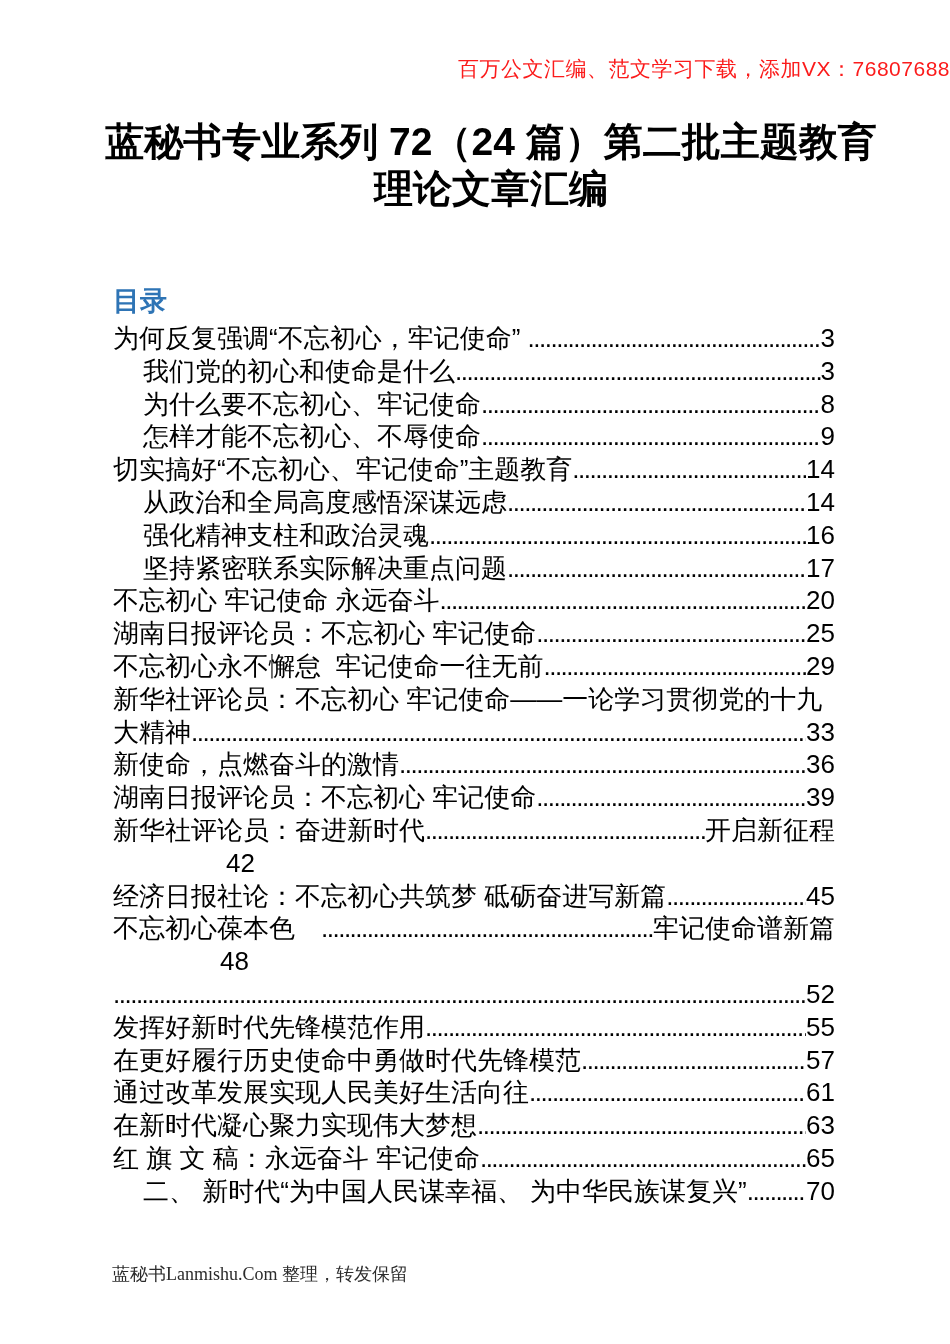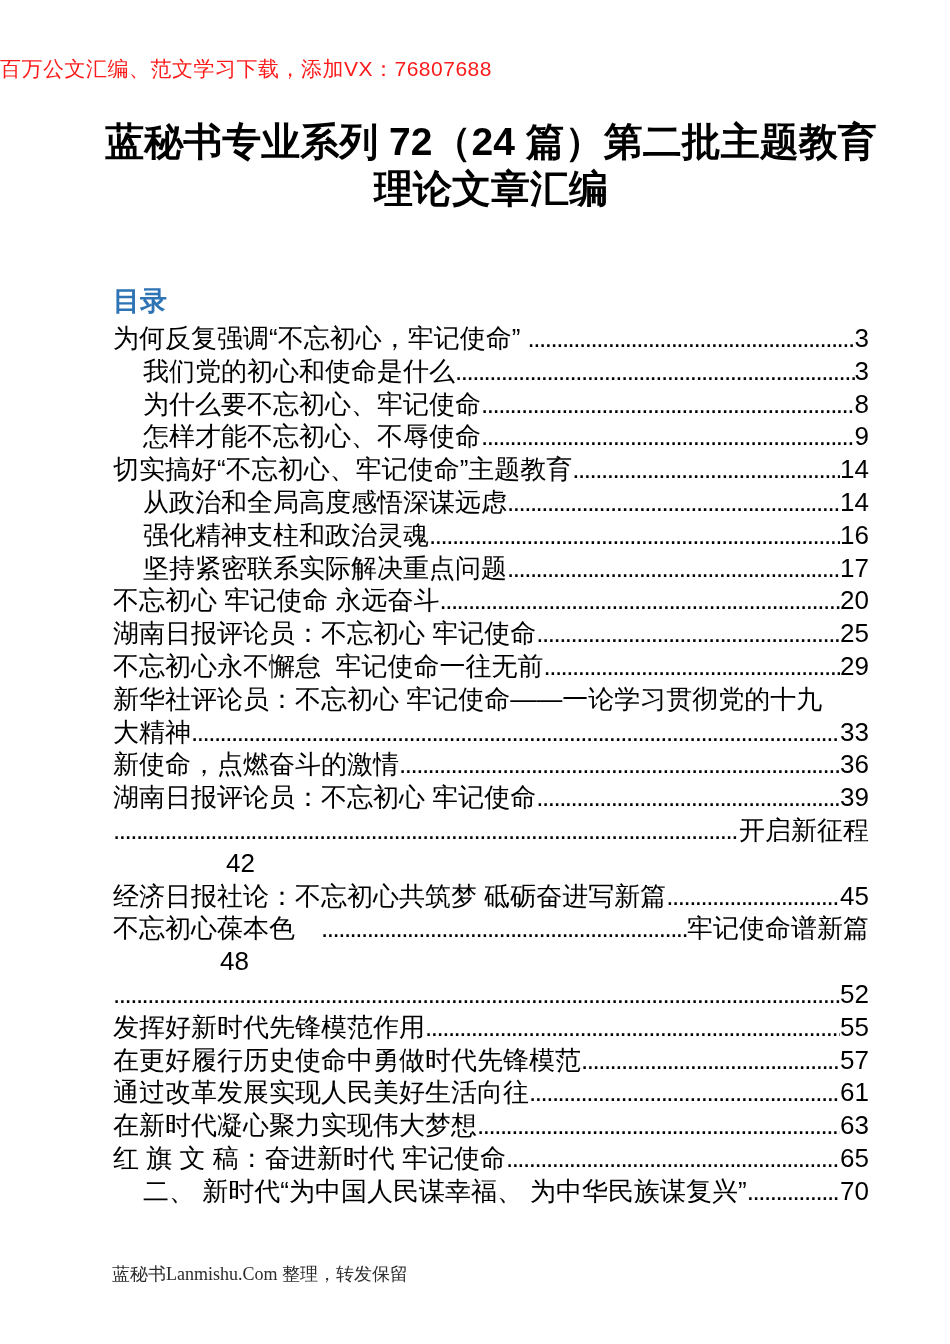--- a/index.html
+++ b/index.html
@@ -7,38 +7,38 @@
     width: 950px; height: 1344px;
     background: #ffffff;
     font-family: "Liberation Sans", sans-serif;
     color: #000000;
     overflow: hidden;
   }
   .page { position: relative; width: 950px; height: 1344px; background: #fff; }
 
   .promo-notice {
     padding-top: 57px;
-    text-align: left;
+    text-align: right;
     font-size: 21px;
     line-height: 23px;
     color: #fb1b1b;
     letter-spacing: 0.5px;
   }
 
   .doc-title {
     margin-top: 38px;
     text-align: center;
     font-size: 39px;
     line-height: 47px;
     font-weight: 700;
     color: #000;
     padding-left: 32px;
   }
 
-  .toc-section { padding: 0 81px 0 113px; }
+  .toc-section { padding: 0 115px 0 113px; }
 
   .toc-heading {
     margin-top: 74px;
     font-size: 27px;
     line-height: 31px;
     font-weight: 700;
     color: #2e74b5;
   }
 
   .toc-list {
@@ -151,20 +151,21 @@
           <span class="toc-title">新使命，点燃奋斗的激情</span>
           <span class="dots">................................................................................................................................................................</span>
           <span class="toc-page">36</span>
         </div>
         <div class="toc-row">
           <span class="toc-title">湖南日报评论员：不忘初心 牢记使命</span>
           <span class="dots">................................................................................................................................................................</span>
           <span class="toc-page">39</span>
         </div>
         <div class="toc-row">
+          <span class="toc-title">新华社评论员：奋进新时代</span>
           <span class="dots">................................................................................................................................................................</span>
           <span class="toc-after">开启新征程</span>
         </div>
         <div class="toc-row">
           <span class="wrap-num" style="margin-left: 113px;">42</span>
         </div>
         <div class="toc-row">
           <span class="toc-title">经济日报社论：不忘初心共筑梦 砥砺奋进写新篇</span>
           <span class="dots">................................................................................................................................................................</span>
           <span class="toc-page">45</span>
@@ -195,21 +196,21 @@
           <span class="toc-title">通过改革发展实现人民美好生活向往</span>
           <span class="dots">................................................................................................................................................................</span>
           <span class="toc-page">61</span>
         </div>
         <div class="toc-row">
           <span class="toc-title">在新时代凝心聚力实现伟大梦想</span>
           <span class="dots">................................................................................................................................................................</span>
           <span class="toc-page">63</span>
         </div>
         <div class="toc-row">
-          <span class="toc-title">红 旗 文 稿：奋进新时代 牢记使命</span>
+          <span class="toc-title">红 旗 文 稿：永远奋斗 牢记使命</span>
           <span class="dots">................................................................................................................................................................</span>
           <span class="toc-page">65</span>
         </div>
         <div class="toc-row indent">
           <span class="toc-title">二、 新时代“为中国人民谋幸福、 为中华民族谋复兴”</span>
           <span class="dots">................................................................................................................................................................</span>
           <span class="toc-page">70</span>
         </div>
       </div>
   </div>

